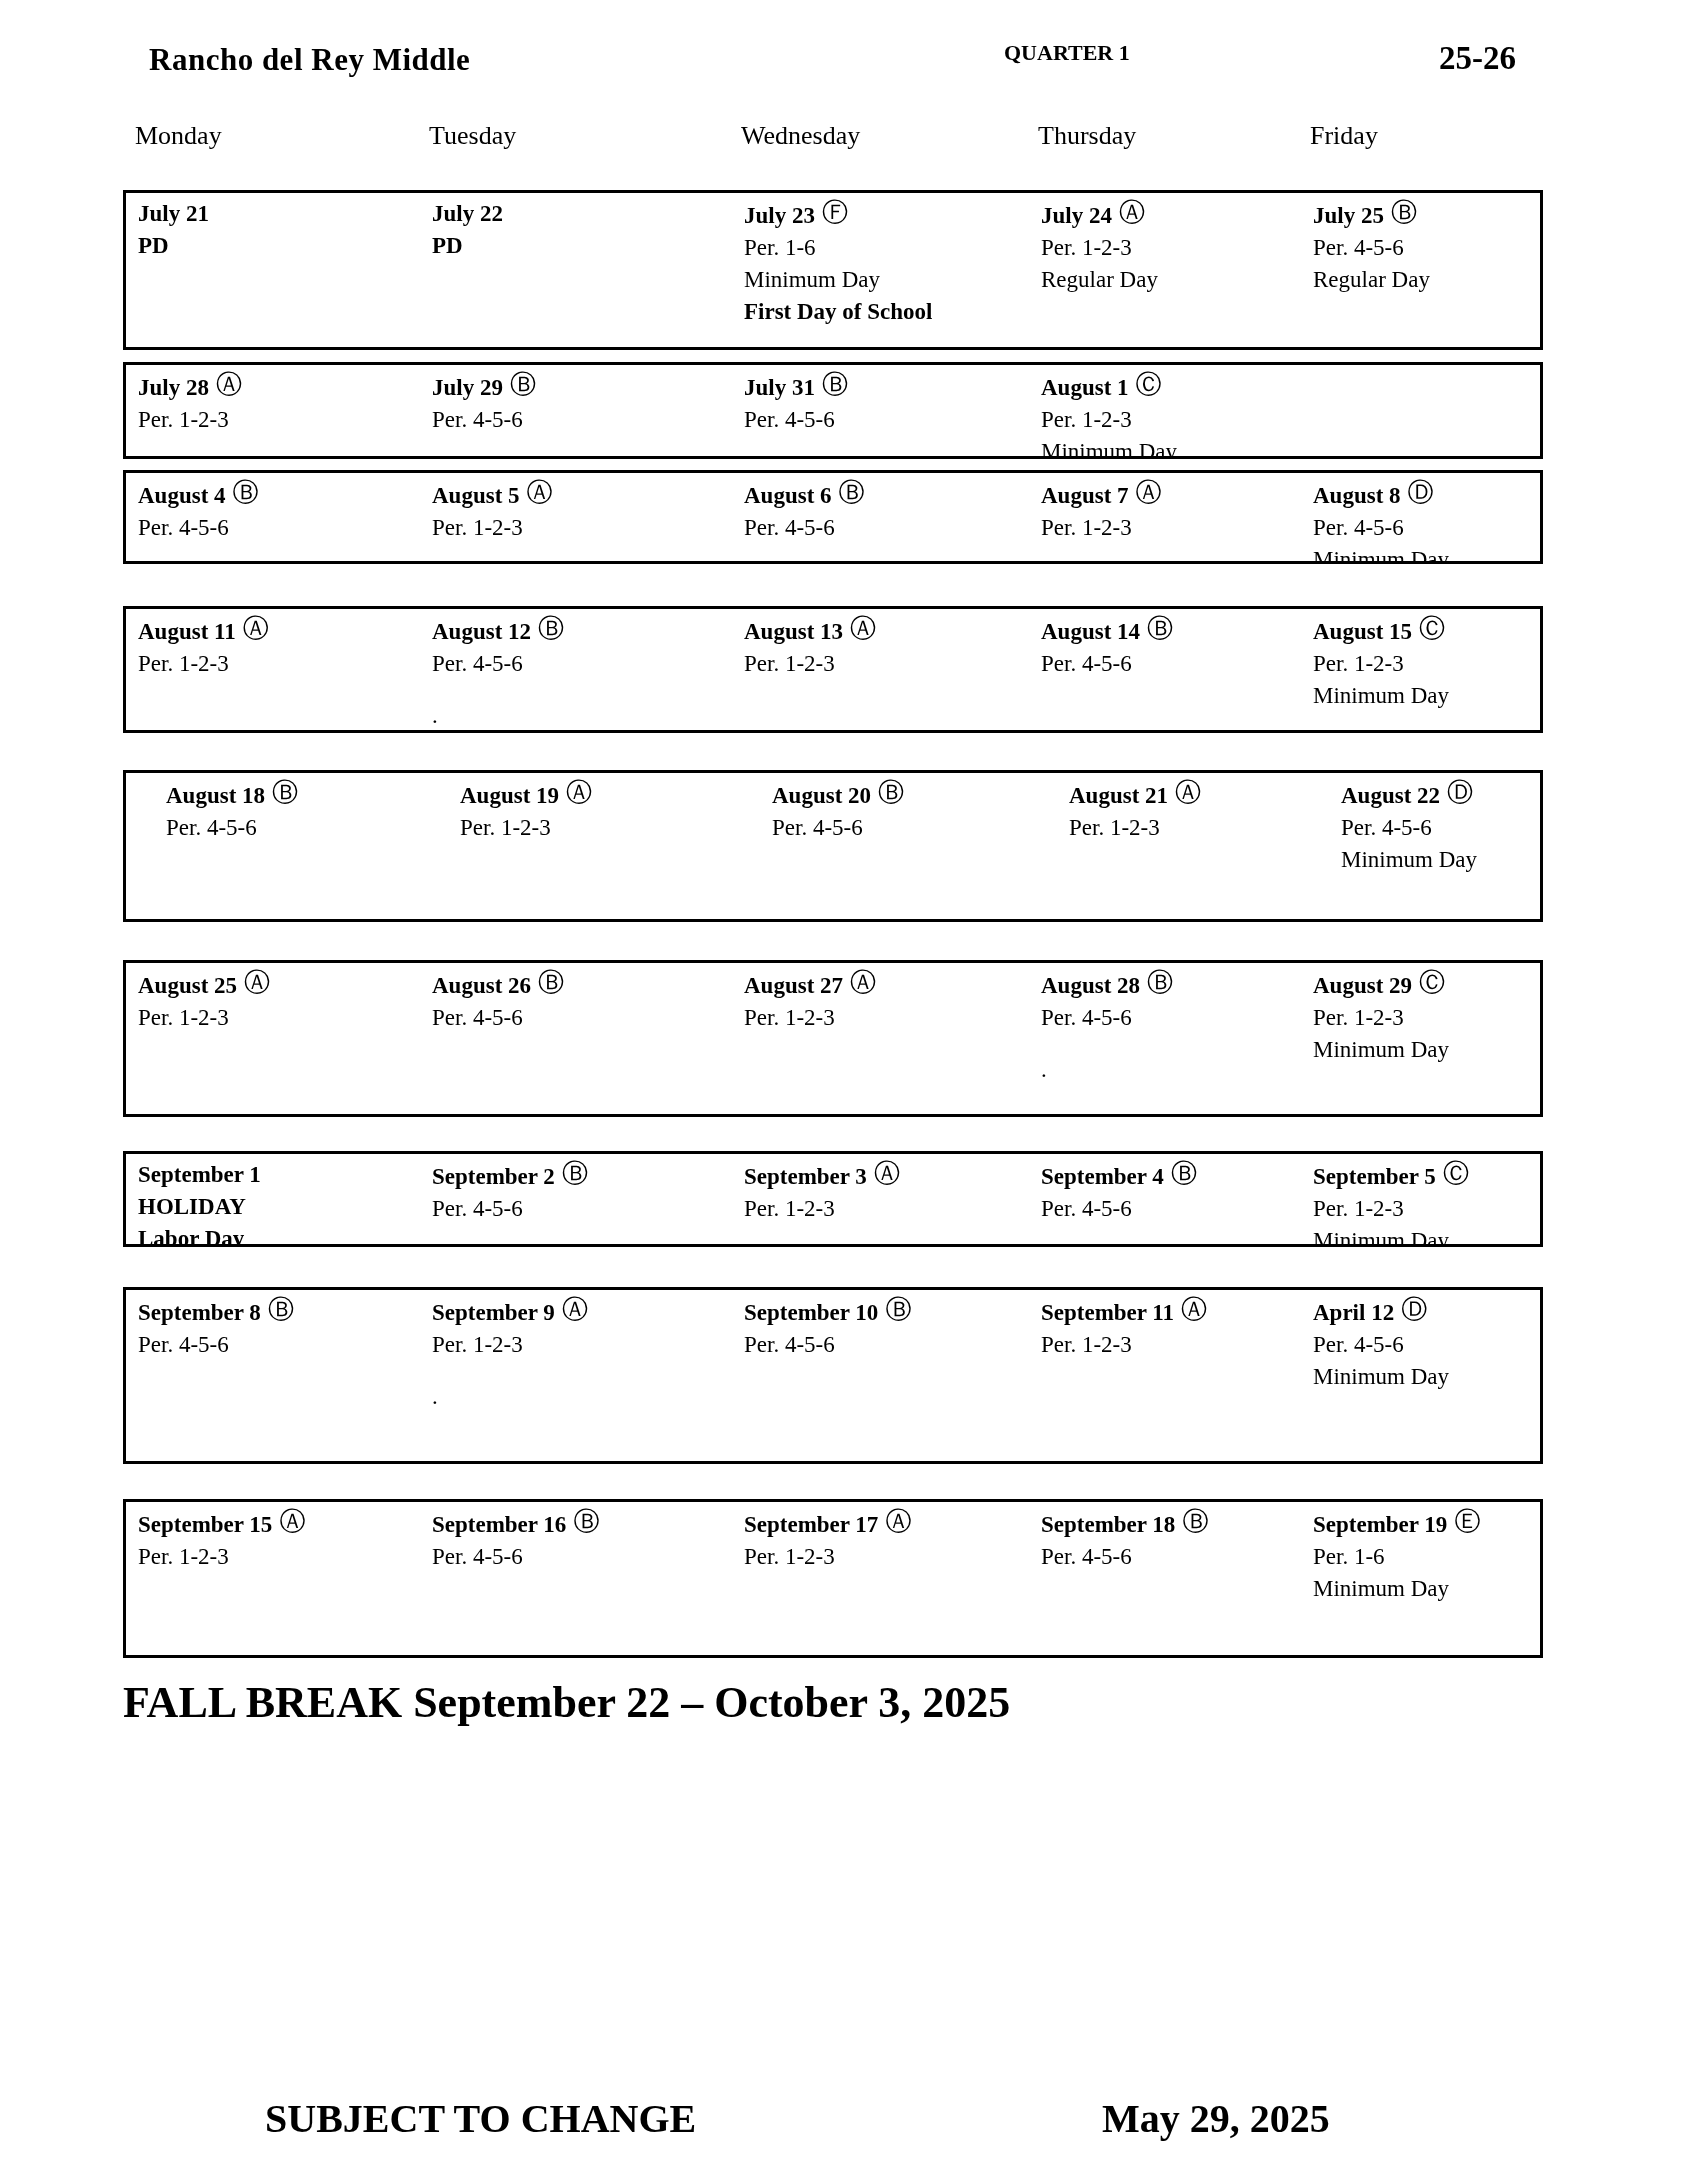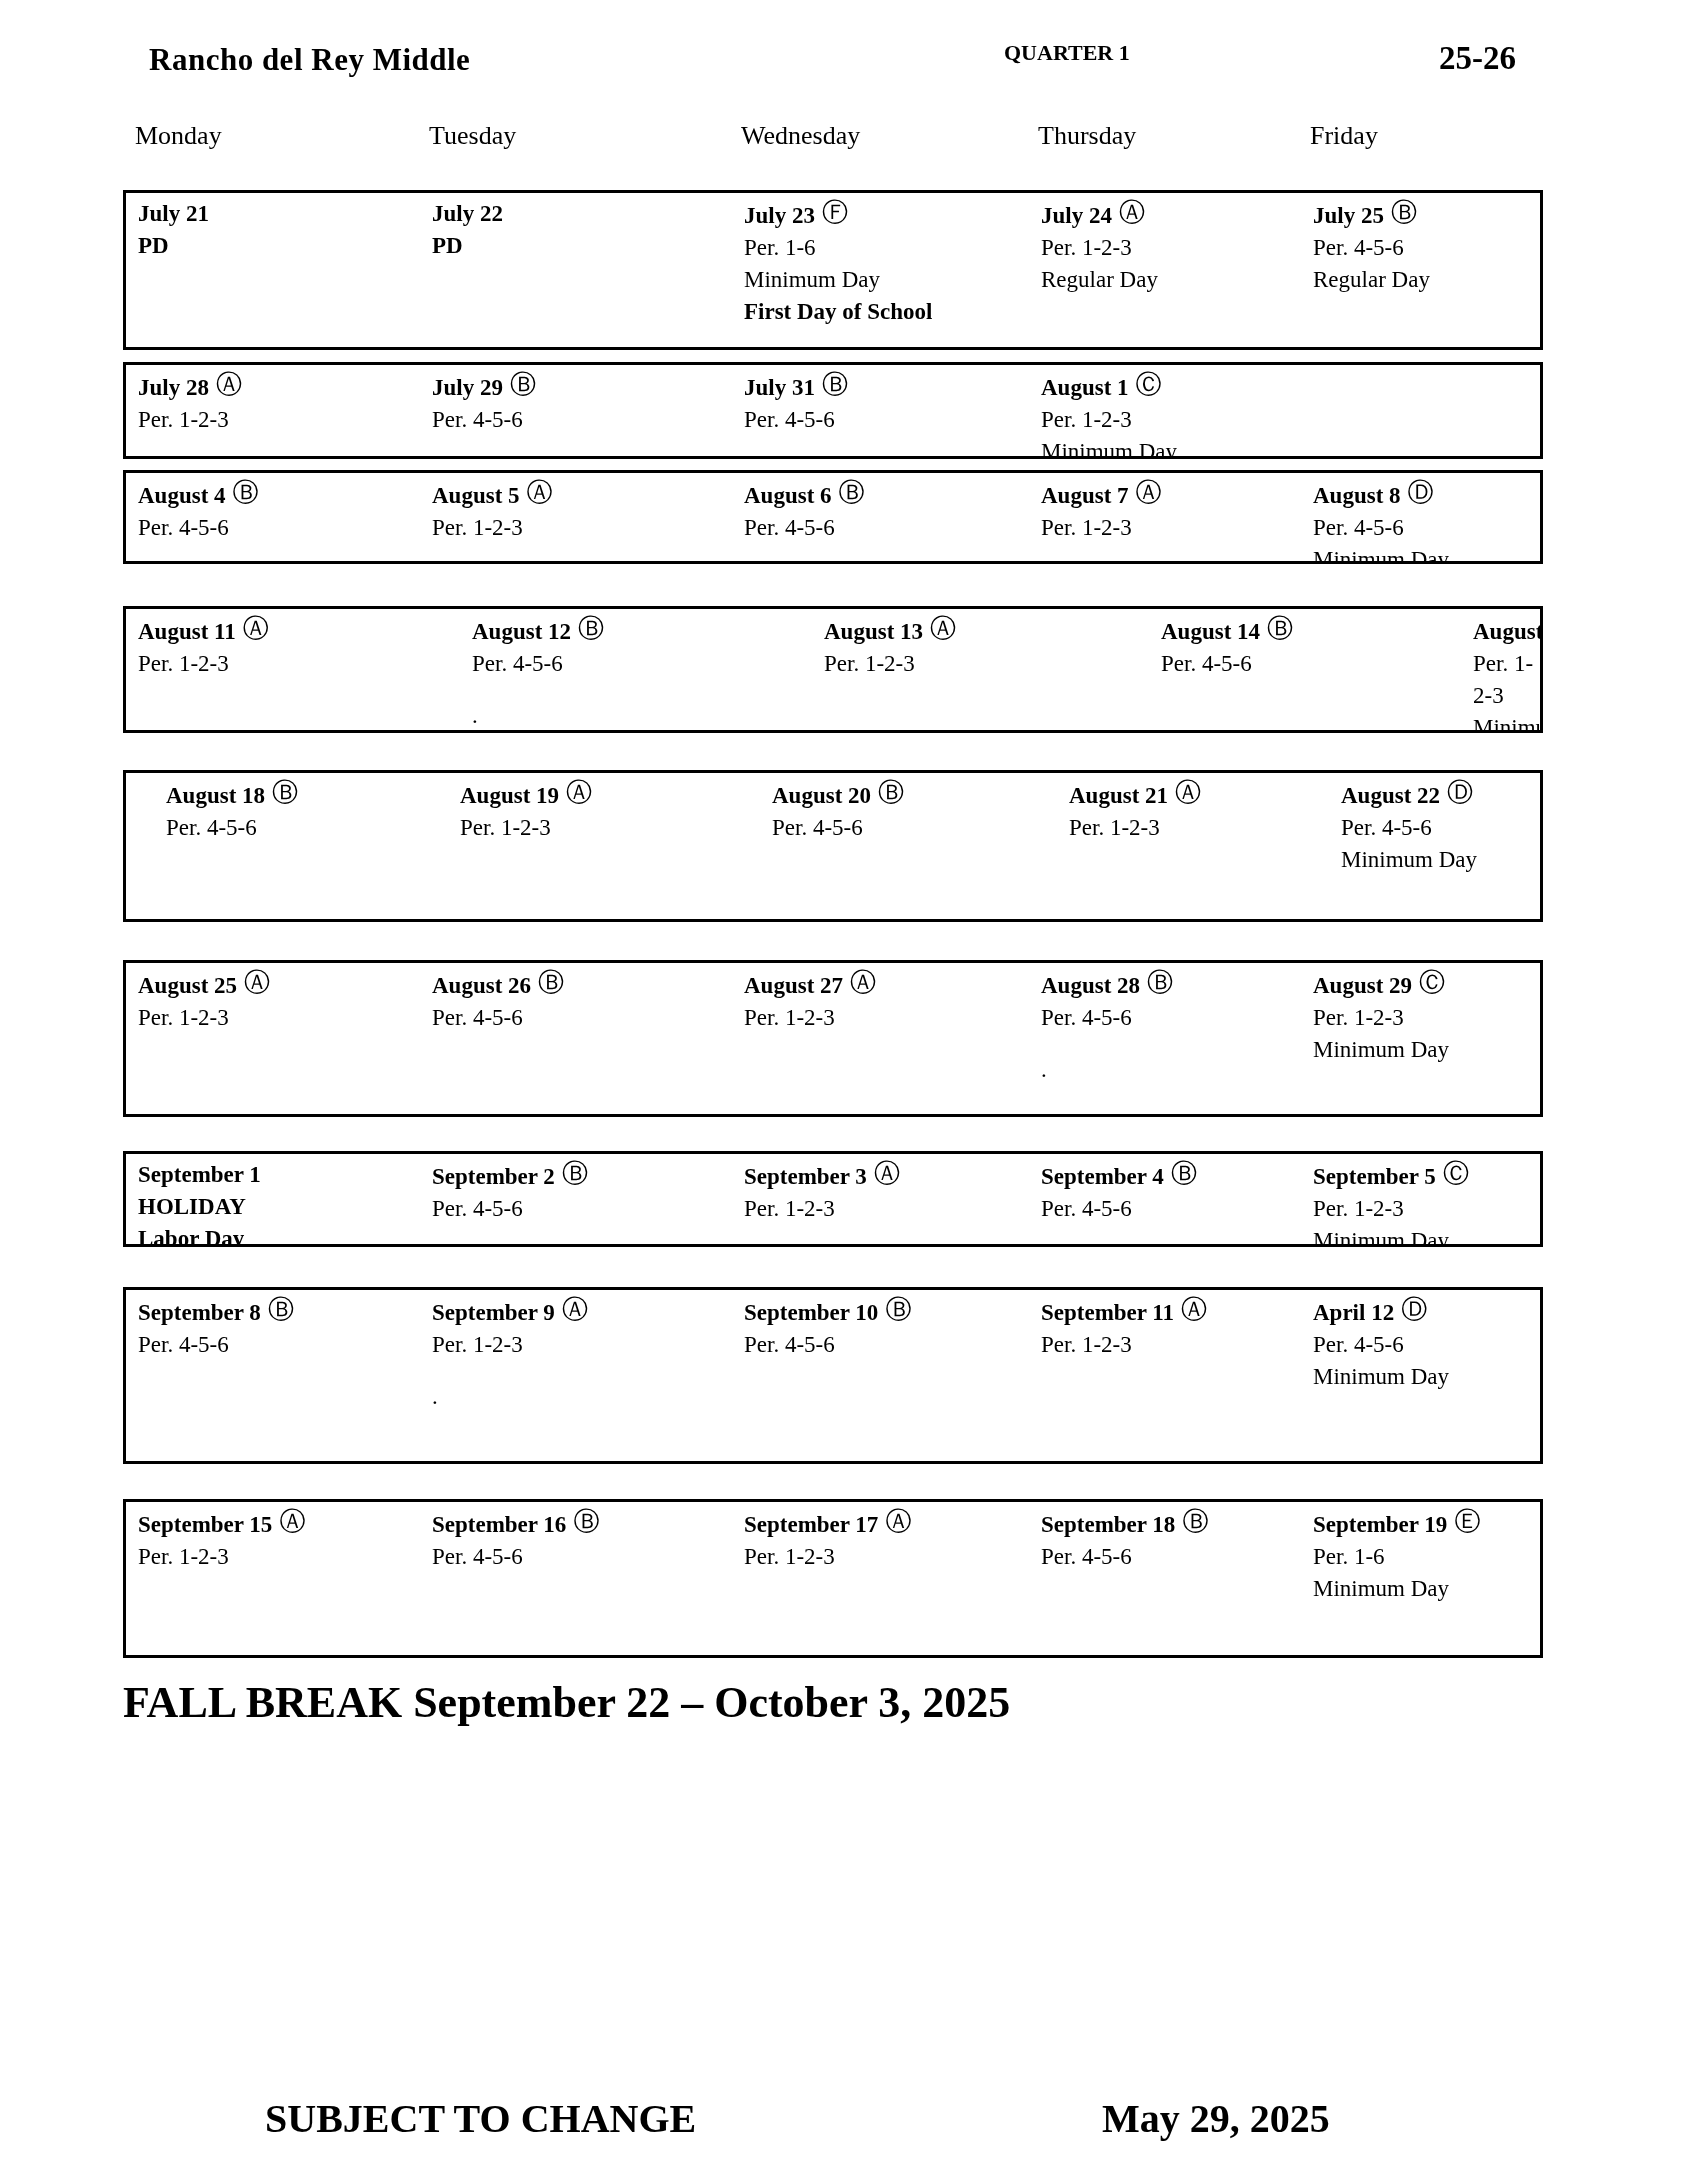--- a/index.html
+++ b/index.html
@@ -144,21 +144,21 @@
         <div class="day-cell">
           <div class="date-line"><span>August 7</span><span class="letter-badge">Ⓐ</span></div>
           <div class="detail-line">Per. 1-2-3</div>
         </div>
         <div class="day-cell">
           <div class="date-line"><span>August 8</span><span class="letter-badge">Ⓓ</span></div>
           <div class="detail-line">Per. 4-5-6</div>
           <div class="detail-line">Minimum Day</div>
         </div>
       </div>
-      <div class="week-box" style="top: 606px; height: 127px; gap: 40px;">
+      <div class="week-box" style="top: 606px; height: 127px;">
         <div class="day-cell">
           <div class="date-line"><span>August 11</span><span class="letter-badge">Ⓐ</span></div>
           <div class="detail-line">Per. 1-2-3</div>
         </div>
         <div class="day-cell">
           <div class="date-line"><span>August 12</span><span class="letter-badge">Ⓑ</span></div>
           <div class="detail-line">Per. 4-5-6</div>
           <div class="detail-line stray-dot">.</div>
         </div>
         <div class="day-cell">

